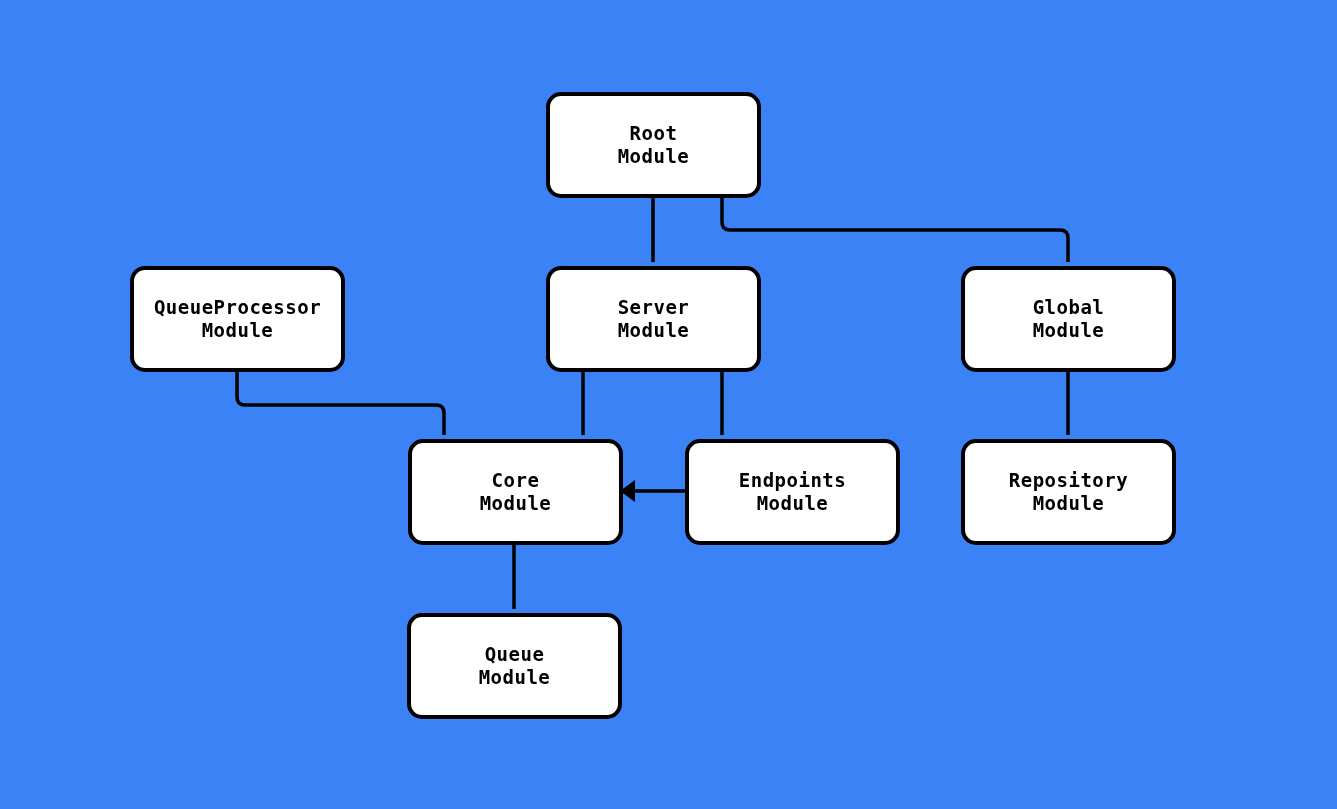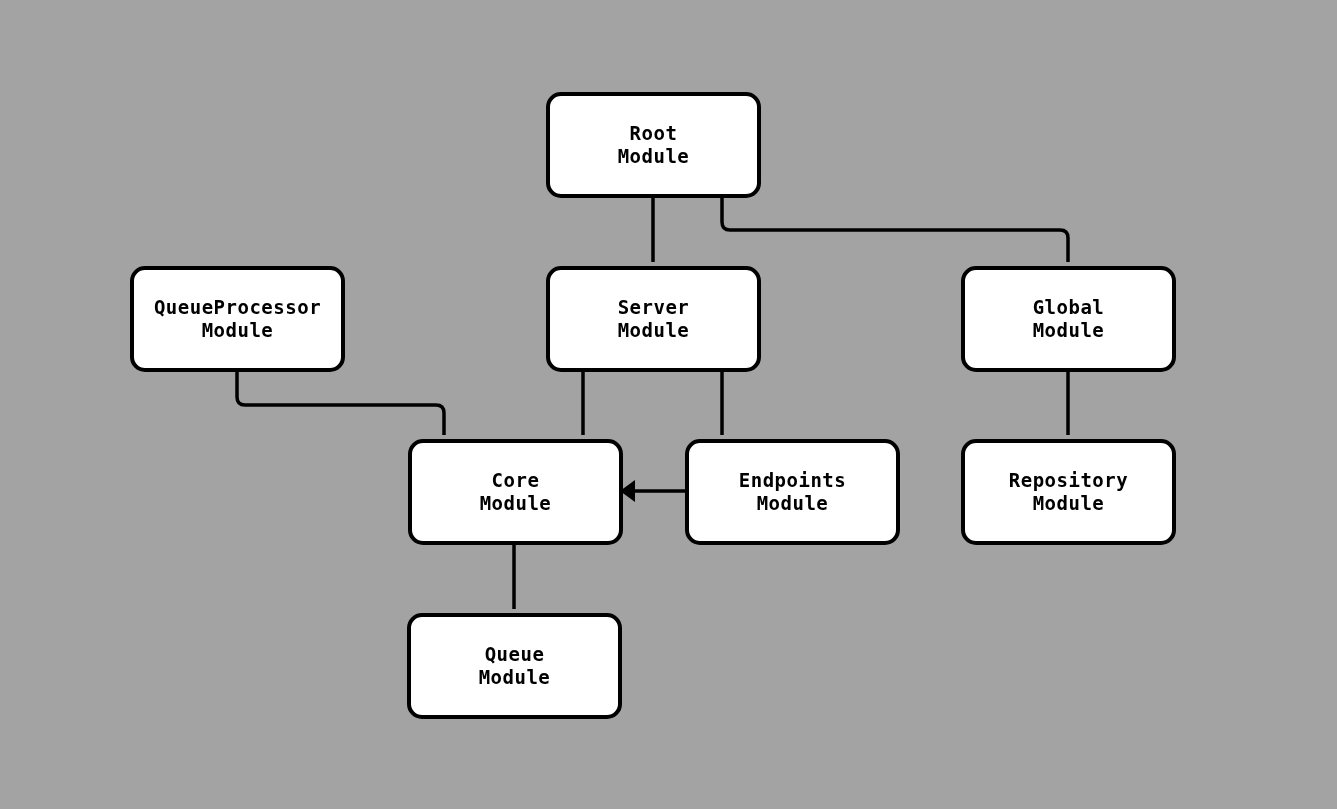--- a/index.html
+++ b/index.html
@@ -11,21 +11,21 @@
   body {
     width: 1337px;
     height: 809px;
     overflow: hidden;
     font-family: "DejaVu Sans Mono", "Liberation Mono", monospace;
   }
   #diagram-root {
     position: relative;
     width: 1337px;
     height: 809px;
-    background: #a3a3a3;
+    background: #3b82f6;
   }
   svg#diagram-canvas {
     display: block;
     width: 1337px;
     height: 809px;
   }
   .node-box {
     fill: #ffffff;
     stroke: #000000;
     stroke-width: 4;

